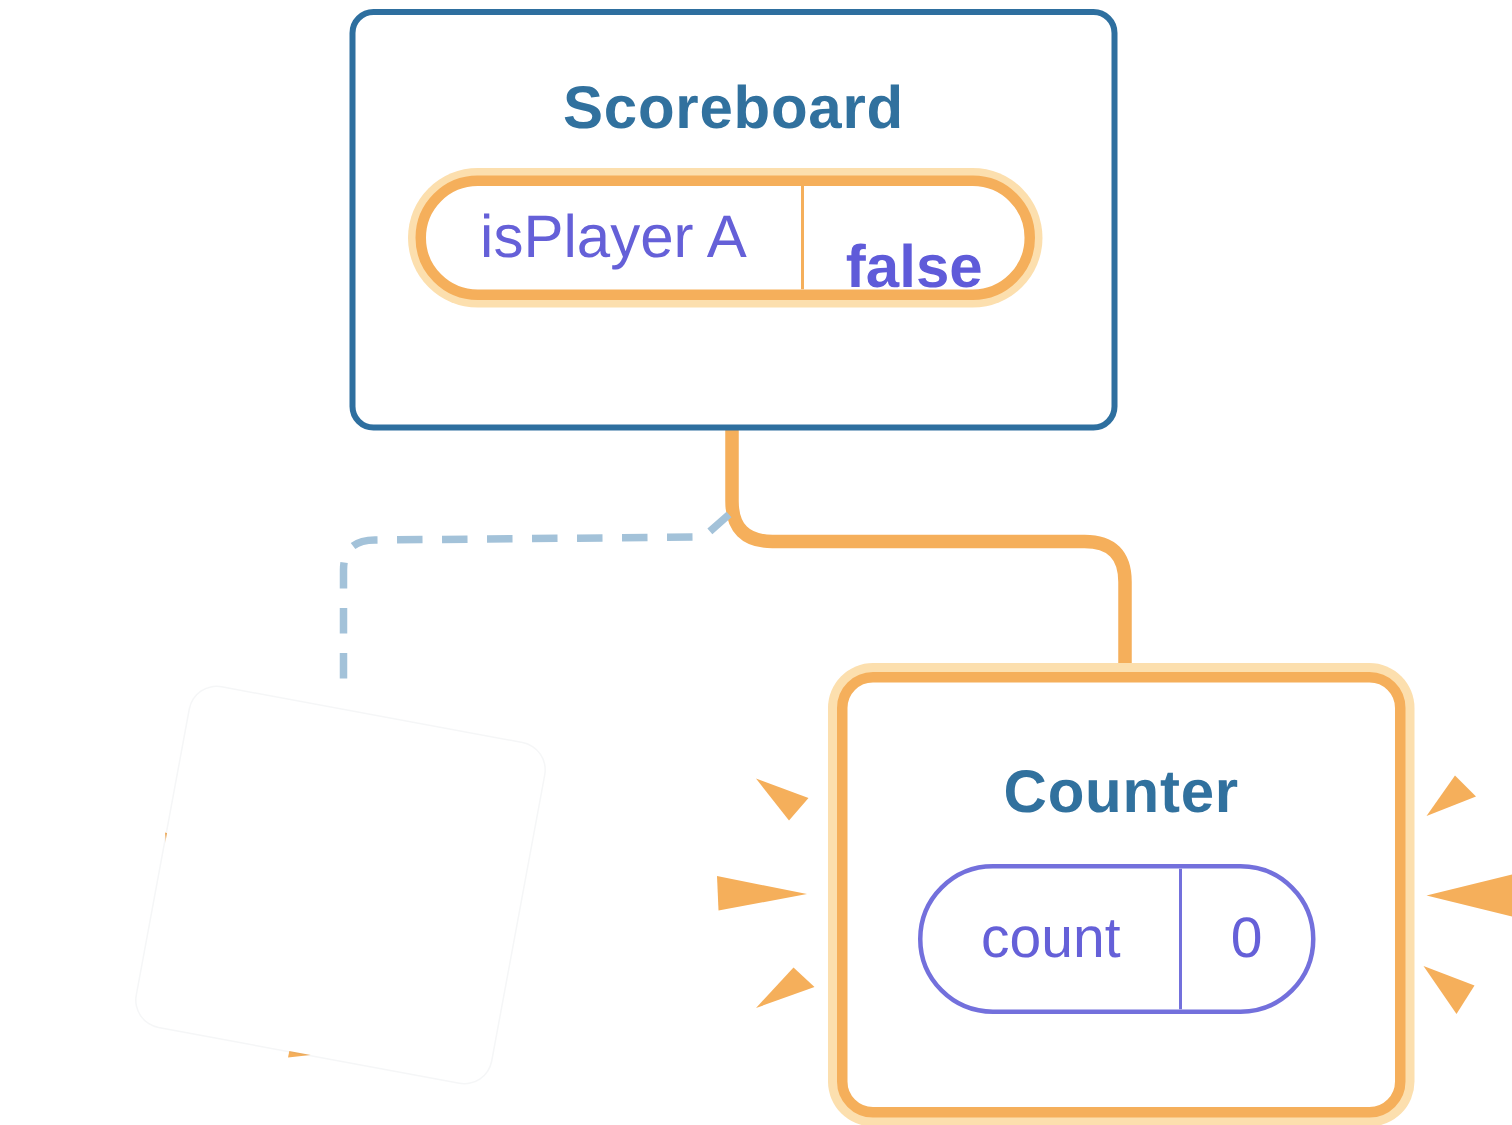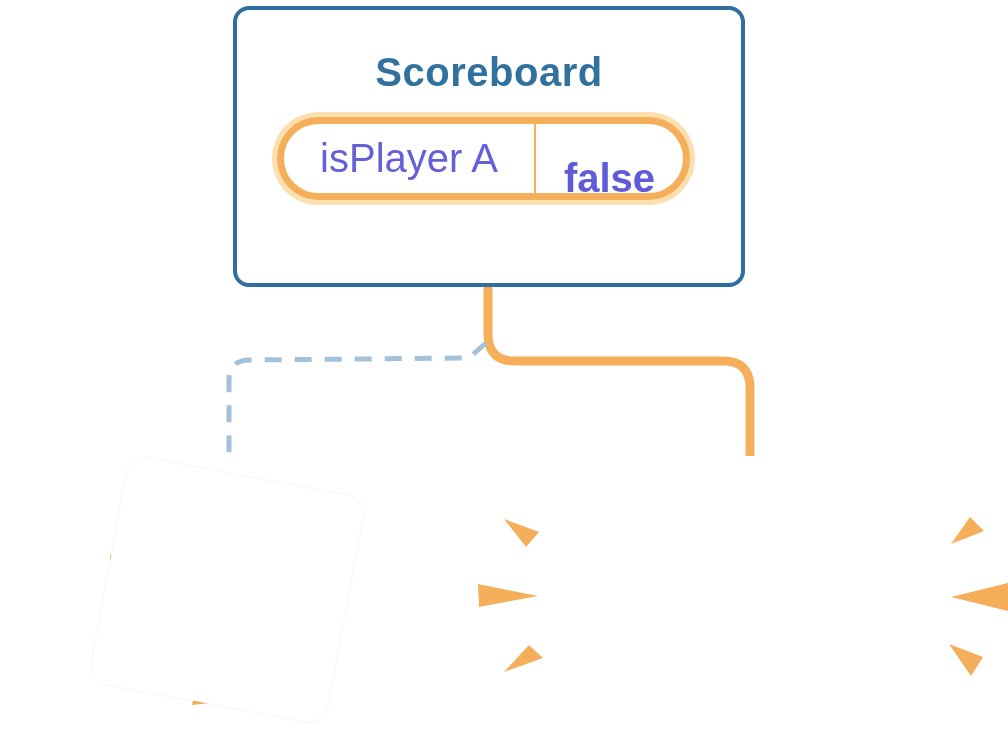--- a/index.html
+++ b/index.html
@@ -72,20 +72,28 @@
     <div class="card-title">Scoreboard</div>
     <div class="state-pill-orange">
       <div class="cell name">isPlayer A</div>
       <div class="divider"></div>
       <div class="cell value">false</div>
     </div>
   </div>
 
   <div class="removed-card"></div>
 
+  <div class="counter-card">
+    <div class="card-title">Counter</div>
+    <div class="state-pill-purple">
+      <div class="cell name">count</div>
+      <div class="divider"></div>
+      <div class="cell value">0</div>
+    </div>
+  </div>
 
   <svg class="svg-layer fg" viewBox="0 0 1008 750">
 
     <g fill="#f5af5b">
       <path transform="translate(700,116)" d="M0,-17 C2.5,-6 6,-2.5 17,0 C6,2.5 2.5,6 0,17 C-2.5,6 -6,2.5 -17,0 C-6,-2.5 -2.5,-6 0,-17 Z"></path>
     </g>
     <g fill="#f5af5b">
       <path transform="translate(717,143) scale(0.65)" d="M0,-17 C2.5,-6 6,-2.5 17,0 C6,2.5 2.5,6 0,17 C-2.5,6 -6,2.5 -17,0 C-6,-2.5 -2.5,-6 0,-17 Z"></path>
     </g>
 

